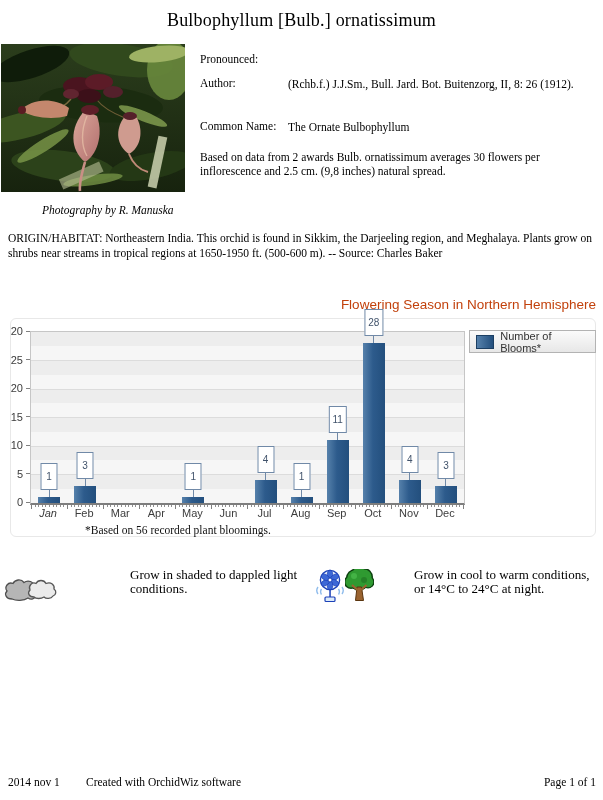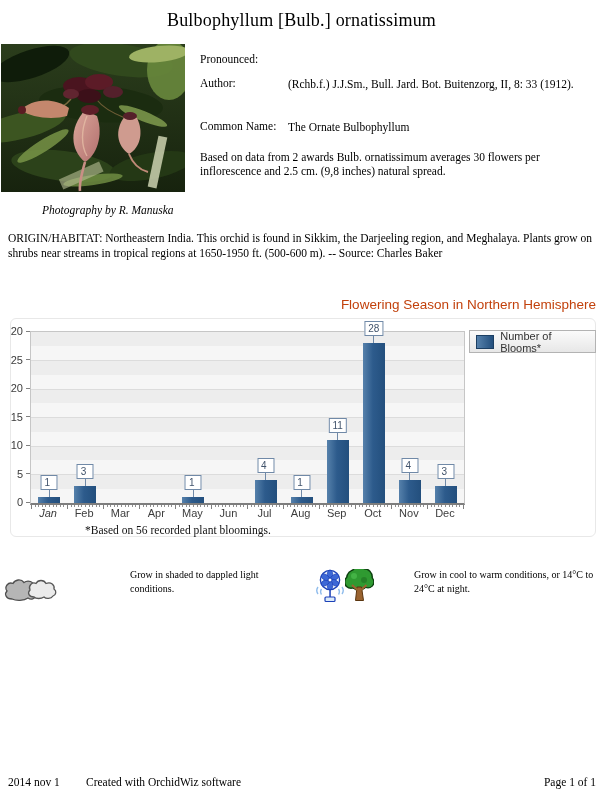--- a/index.html
+++ b/index.html
@@ -24,39 +24,39 @@
 
   
   .chart-block{left:8px;top:296px;width:588px;height:246px;font-family:"Liberation Sans",sans-serif;}
   .chart-title{position:absolute;top:1px;left:0;width:100%;text-align:right;font-size:13.5px;color:#c2410c;}
   .chart-frame{position:absolute;left:2px;top:22px;width:584px;height:217px;border:1px solid #e8e8e8;border-radius:6px;}
   .chart-plot{position:absolute;left:22px;top:35px;width:433px;height:171px;
       background:repeating-linear-gradient(180deg,#ededed 0 14.25px,#f6f6f6 14.25px 28.5px);
       border:1px solid #c6c6c6;border-bottom:2px solid #7d7d7d;}
   .gridline{position:absolute;left:0;right:0;height:1px;background:#dcdcdc;}
   .bar{position:absolute;bottom:0;width:22px;background:linear-gradient(90deg,#5681ab 0,#2d5b8c 45%,#234f7d 100%);}
-  .callout{position:absolute;transform:translateX(-50%);min-width:9px;padding:0 3px;height:13px;line-height:13px;
-      background:#fff;border:1px solid #7089a7;font-size:10px;color:#41536b;}
+  .callout{position:absolute;transform:translateX(-50%);min-width:9px;padding:6px 3px;height:13px;line-height:13px;
+      background:#fff;border:1px solid #7089a7;font-size:10px;color:#41536b;text-align:center;}
   .callout-line{position:absolute;width:1px;height:7px;background:#7089a7;}
   .minor-x{position:absolute;left:0;right:0;bottom:-4px;height:2px;
       background:repeating-linear-gradient(90deg,#8f8f8f 0 1px,transparent 1px 3.6px);}
   .xtick{position:absolute;bottom:-6px;width:1px;height:5px;background:#808080;}
   .chart-y-axis{position:absolute;left:0;top:35px;width:22px;height:171px;}
   .ylabel{position:absolute;right:7px;font-size:11px;color:#3c3c3c;transform:translateY(50%);}
   .ytick{position:absolute;right:0;width:4px;height:1px;background:#808080;}
   .chart-month-labels{position:absolute;left:22px;top:211px;width:433px;height:14px;}
   .month-label{position:absolute;top:0;text-align:center;font-size:11px;color:#3c3c3c;}
   .legend{position:absolute;left:461px;top:34px;height:21px;display:flex;align-items:center;gap:6px;
       padding:0 9px 0 6px;background:linear-gradient(#fbfbfb,#e7e7e7);border:1px solid #b3b3b3;
       font-size:11px;color:#333;}
   .legend-swatch{width:18px;height:12px;background:linear-gradient(90deg,#5681ab,#234f7d);border:1px solid #1c3f63;}
   .footnote{position:absolute;left:77px;top:228px;font-family:"Liberation Serif",serif;font-size:11.5px;color:#101010;}
 
   
-  .cond-text{font-size:10px;line-height:14px;font-family:Liberation Serif, serif;}
+  .cond-text{font-size:13px;line-height:14px;font-family:Liberation Serif, serif;}
 
   
   .footer-text{font-size:11.5px;}
 </style>
 </head>
 <body>
 
 <div id="page">
 
   <div class="abs doc-title">Bulbophyllum [Bulb.] ornatissimum</div>
@@ -103,21 +103,21 @@
       <path d="M124,72 C113,86 116,102 128,110 C139,104 143,88 136,74 Z" fill="#cf9b8f"></path>
       <path d="M128,110 C132,120 139,126 147,128" stroke="#c08a78" stroke-width="2" fill="none"></path>
       <ellipse cx="129" cy="72" rx="7" ry="4" fill="#55202a"></ellipse>
     </svg>
   </div>
 
   <div class="abs info-label" style="left:200px;top:53px;">Pronounced:</div>
   <div class="abs info-value" style="left:288px;top:53px;"></div>
 
   <div class="abs info-label" style="left:200px;top:77px;">Author:</div>
-  <div class="abs info-value" style="left:288px;top:77px;width:312px;">(Rchb.f.) J.J.Sm., Bull. Jard. Bot. Buitenzorg, II, 8: 33 (1912).</div>
+  <div class="abs info-value" style="left:288px;top:77px;width:312px;">(Rchb.f.) J.J.Sm., Bull. Jard. Bot. Buitenzorg, II, 8: 26 (1912).</div>
 
   <div class="abs info-label" style="left:200px;top:120px;">Common Name:</div>
   <div class="abs info-value" style="left:288px;top:120px;width:300px;">The Ornate Bulbophyllum</div>
 
   <div class="abs summary" style="left:200px;top:150px;width:398px;">Based on data from 2 awards Bulb. ornatissimum averages 30 flowers per inflorescence and 2.5 cm. (9,8 inches) natural spread.</div>
 
   <div class="abs credit">Photography by R. Manuska</div>
 
   <div class="abs origin">ORIGIN/HABITAT: Northeastern India. This orchid is found in Sikkim, the Darjeeling region, and Meghalaya. Plants grow on shrubs near streams in tropical regions at 1650-1950 ft. (500-600 m). -- Source: Charles Baker</div>
 

